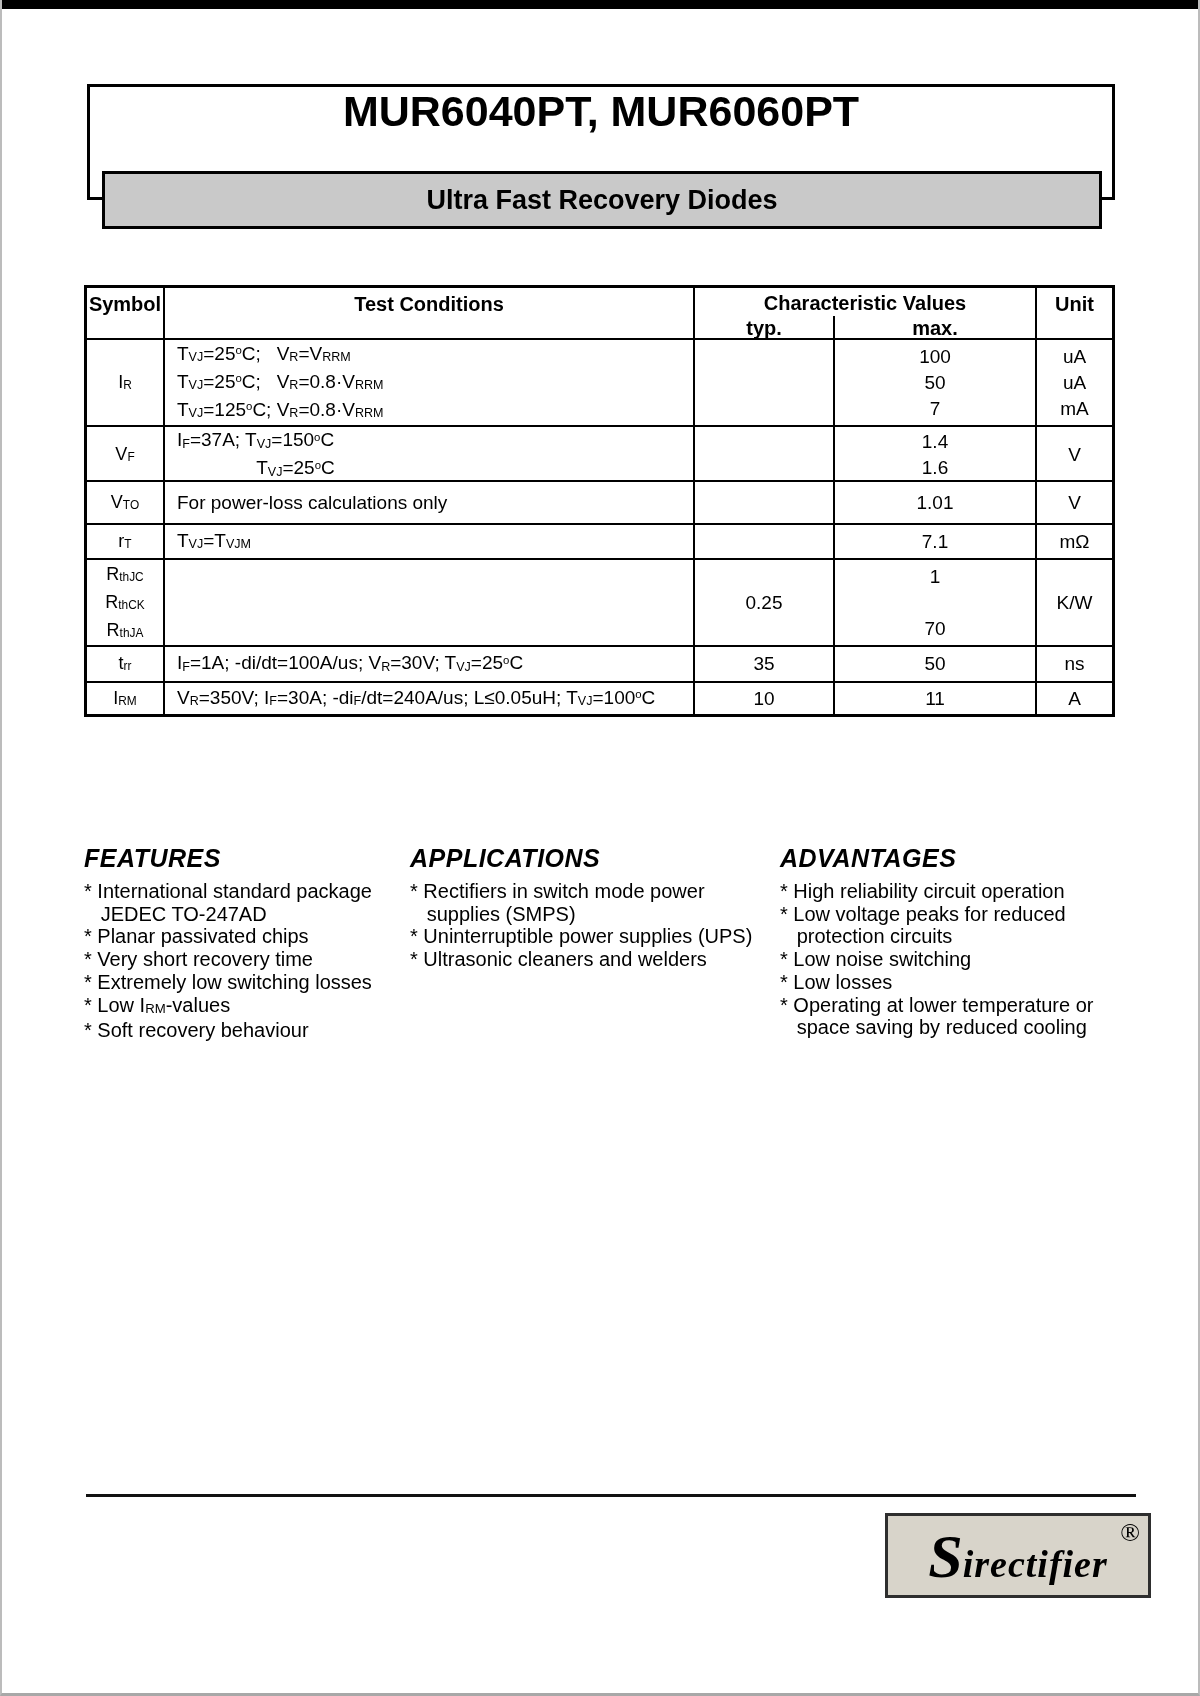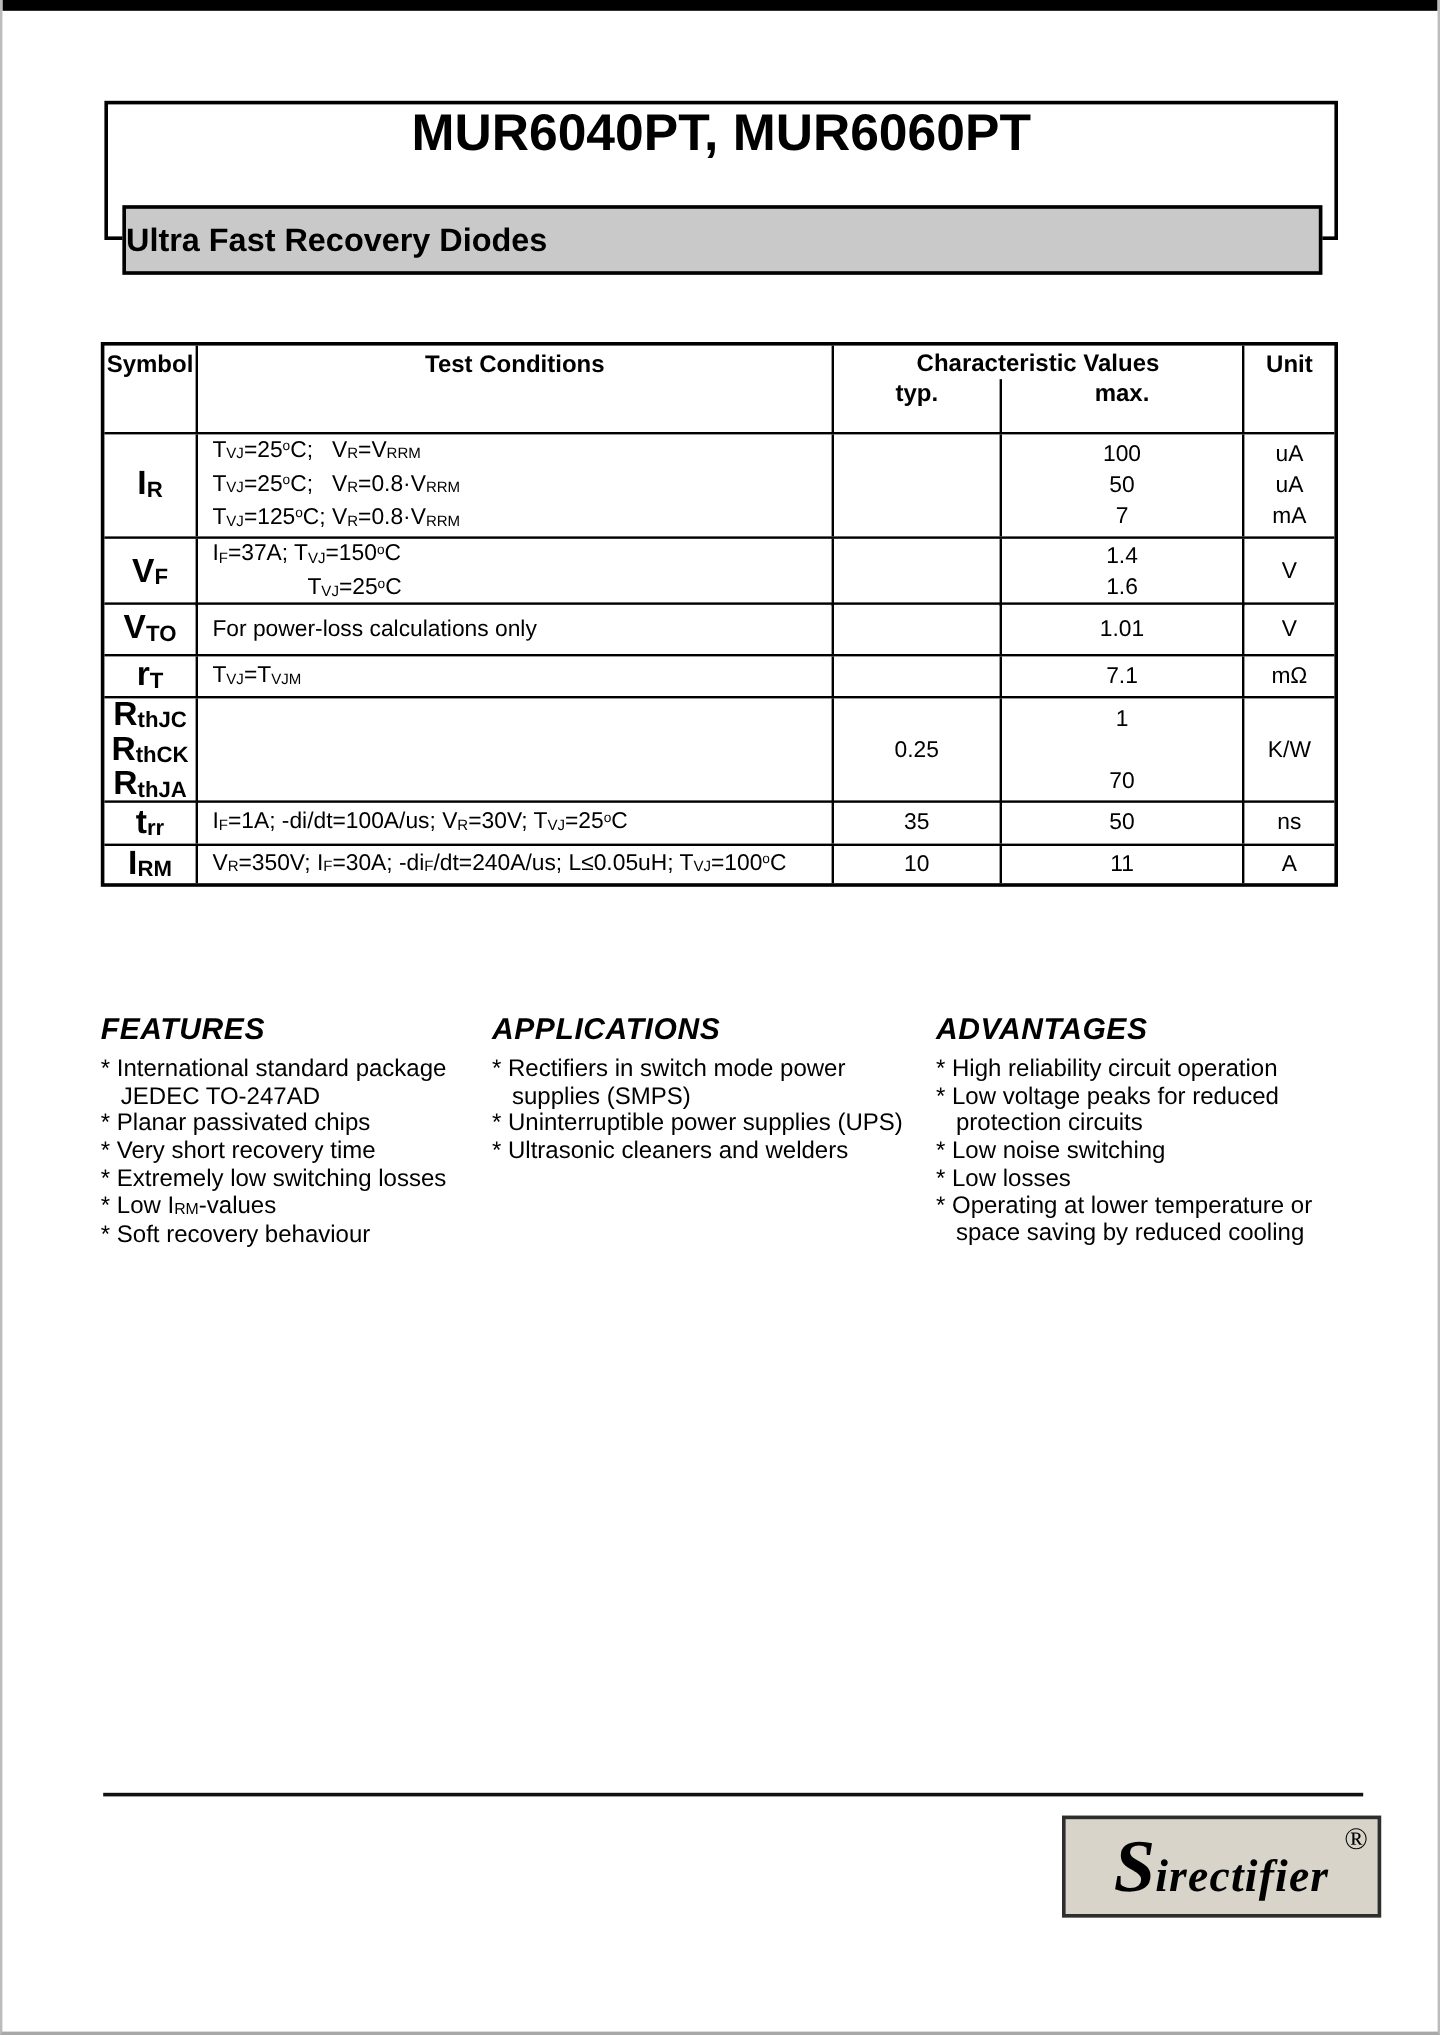--- a/index.html
+++ b/index.html
@@ -15,47 +15,47 @@
 
   
   .title-box {
     position: absolute; left: 85px; top: 84px; width: 1028px; height: 116px;
     background: #fff; border: 3px solid #000; z-index: 1; text-align: center;
   }
   .title-text { font-size: 43px; font-weight: bold; }
   .subtitle-box {
     position: absolute; left: 100px; top: 171px; width: 1000px; height: 58px;
     border: 3px solid #000; z-index: 2;
-    display: flex; align-items: center; justify-content: flex-start;
+    display: flex; align-items: center; justify-content: center;
   }
   .subtitle-text { font-size: 27px; font-weight: bold; }
 
   
   .dtable { position: absolute; left: 82px; top: 285px; width: 1031px; border: 3px solid #000; background: #fff; }
-  .thead { display: grid; grid-template-columns: 78px 530px 342px auto; height: 74px; border-bottom: 2px solid #000; font-weight: bold; font-size: 20px; }
+  .thead { display: grid; grid-template-columns: 78px 530px 342px auto; height: 52px; border-bottom: 2px solid #000; font-weight: bold; font-size: 20px; }
   .th { text-align: center; padding-top: 5px; }
   .th-symbol, .th-cond, .th-values { border-right: 2px solid #000; }
   .th-values { padding-top: 0; display: flex; flex-direction: column; }
   .values-title { height: 28px; line-height: 30px; }
   .values-sub { flex: 1; display: grid; grid-template-columns: 140px auto; }
   .values-sub .vt { border-right: 2px solid #000; line-height: 24px; }
   .values-sub .vm { line-height: 24px; }
 
   .trow { display: grid; grid-template-columns: 78px 530px 140px 202px auto; }
   .trow + .trow { border-top: 2px solid #000; }
   .trow:nth-child(1) { height: 85px; }
   .trow:nth-child(2) { height: 55px; }
   .trow:nth-child(3) { height: 43px; }
   .trow:nth-child(4) { height: 35px; }
   .trow:nth-child(5) { height: 87px; }
   .trow:nth-child(6) { height: 36px; }
   .trow:nth-child(7) { height: 33px; }
   .cell { display: flex; flex-direction: column; justify-content: center; align-items: center; font-size: 19px; }
   .cell .line { line-height: 26px; white-space: pre; }
-  .cell-symbol { font-weight: bold; font-size: 28px; border-right: 2px solid #000; }
+  .cell-symbol { font-weight: normal; font-size: 18px; border-right: 2px solid #000; }
   .cell-conditions { align-items: flex-start; text-align: left; padding-left: 12px; border-right: 2px solid #000; }
   .cell-typ, .cell-max { border-right: 2px solid #000; }
 
   sub { font-size: 0.66em; vertical-align: baseline; position: relative; top: 0.12em; }
   sup { font-size: 0.6em; vertical-align: baseline; position: relative; top: -0.45em; }
 
   
   .section { position: absolute; top: 844px; }
   .section-features   { left: 82px;  width: 320px; }
   .section-applications { left: 408px; width: 360px; }

